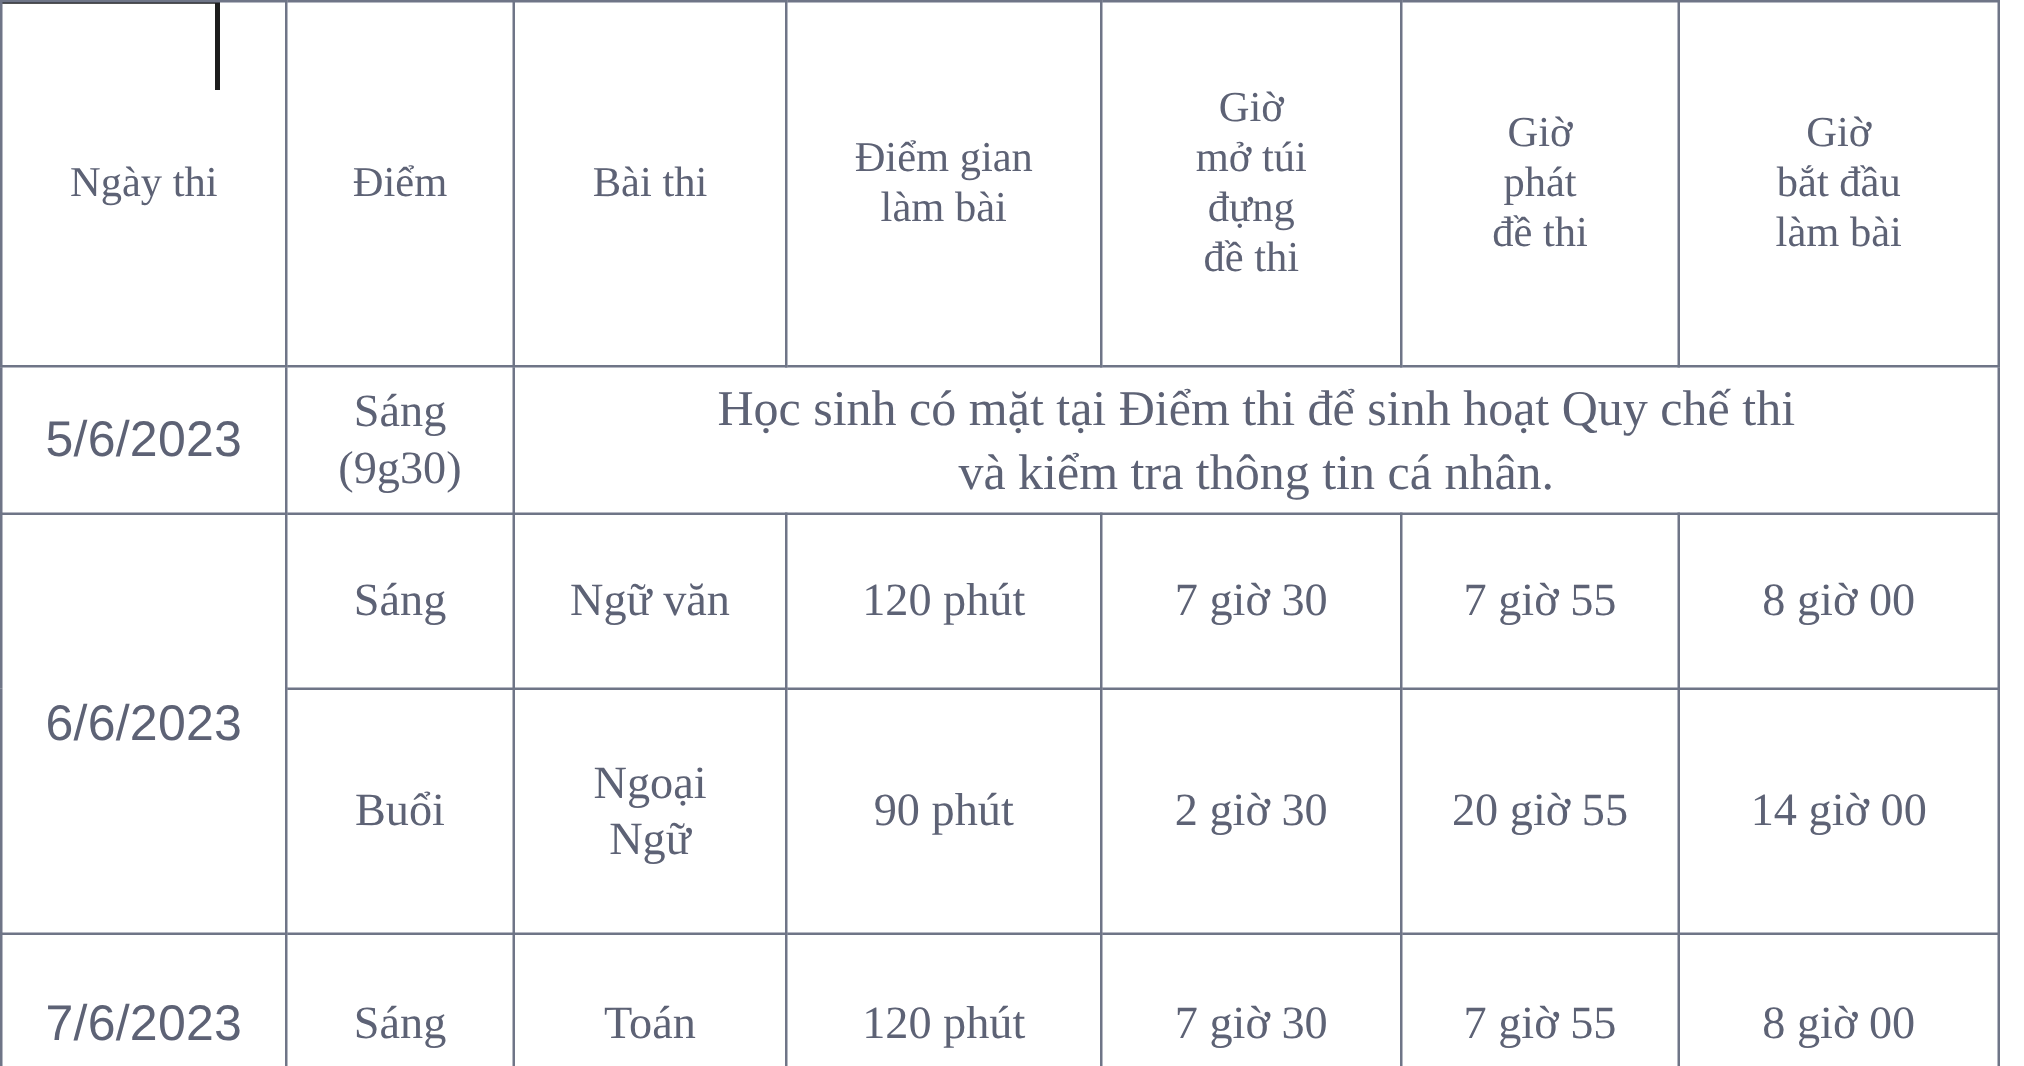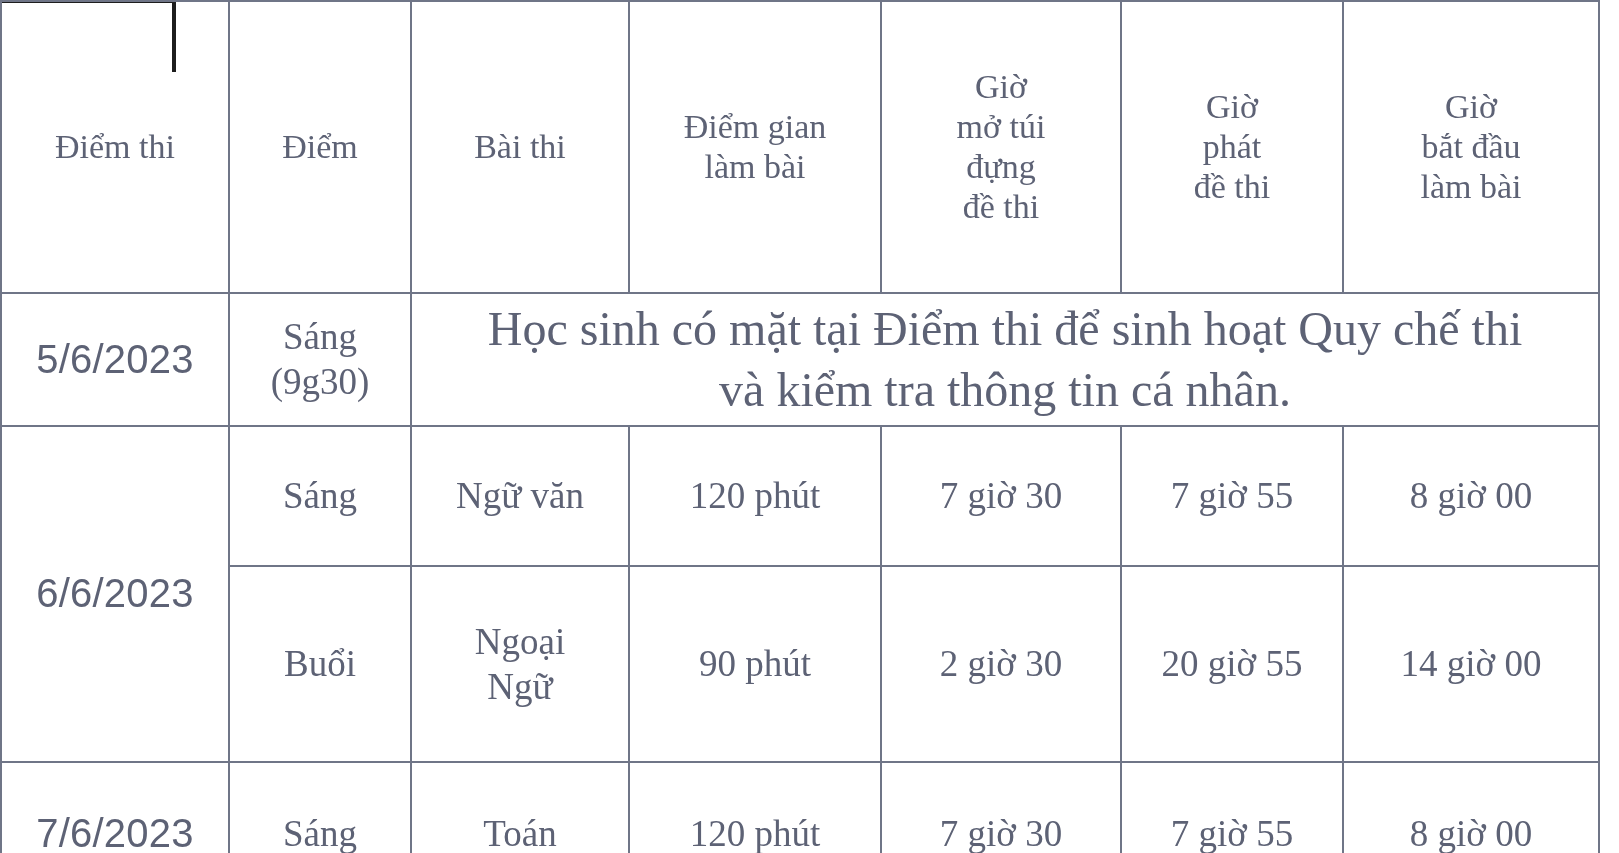--- a/index.html
+++ b/index.html
@@ -78,21 +78,21 @@
     letter-spacing: 0.2px;
   }
 
   td.body-cell {
     font-size: 37px;
     line-height: 1.22;
     color: #5d6275;
   }
 
   td.note-cell {
-    font-size: 48px;
+    font-size: 40px;
     line-height: 1.28;
     color: #5d6275;
     padding: 10px 18px;
   }
 
   tr.r-notice td { height: 108px; }
   tr.r-morning1 td { height: 130px; }
   tr.r-afternoon td { height: 186px; }
   tr.r-morning2 td { height: 134px; }
 
@@ -112,21 +112,21 @@
       <col class="c-subject">
       <col class="c-duration">
       <col class="c-open">
       <col class="c-hand">
       <col class="c-start">
     </colgroup>
 
     <thead>
       <tr>
         <th>
-          <span>Điểm thi</span>
+          <span>Ngày thi</span>
         </th>
         <th>
           <span>Điểm</span>
         </th>
         <th>
           <span>Bài thi</span>
         </th>
         <th>
           <span class="two-line">Điểm gian</span>
           <span class="two-line">làm bài</span>

